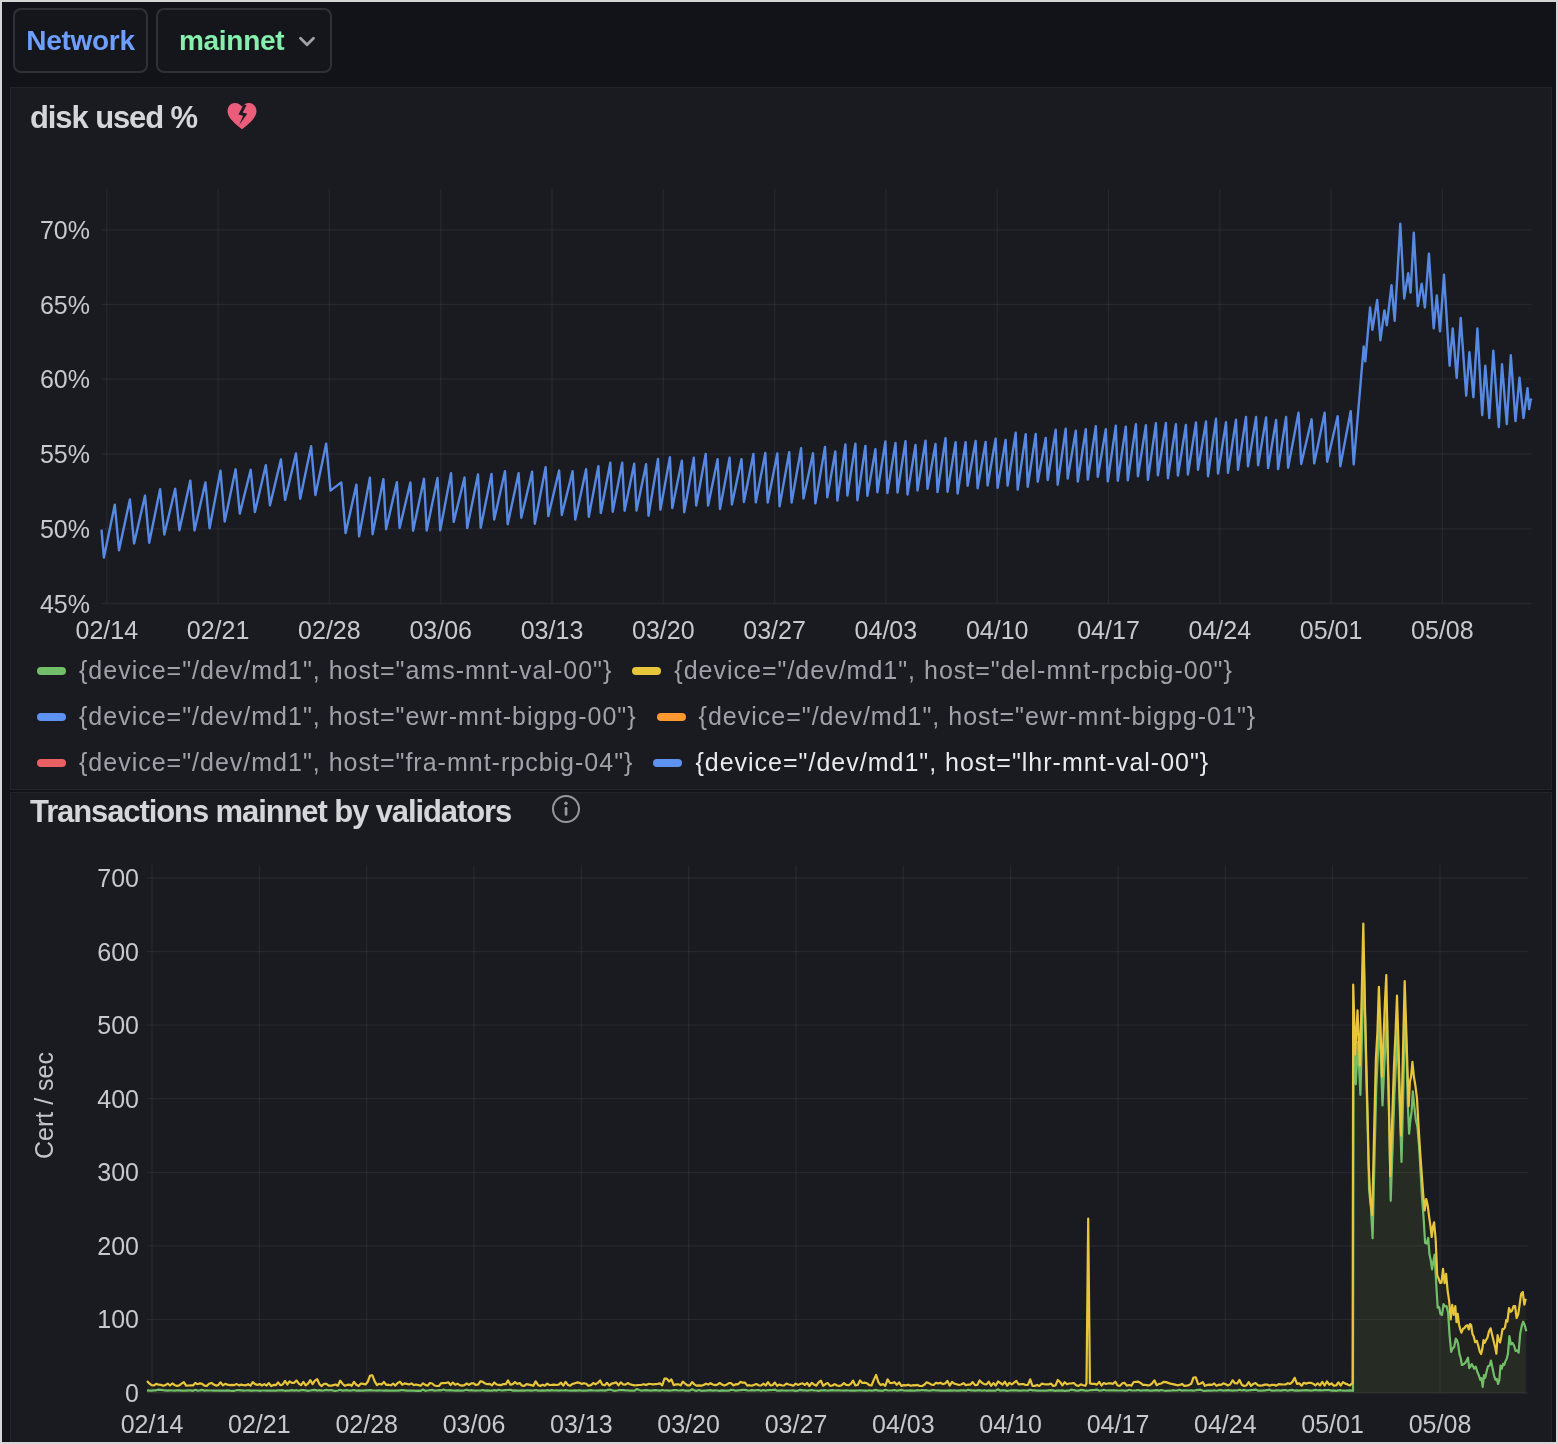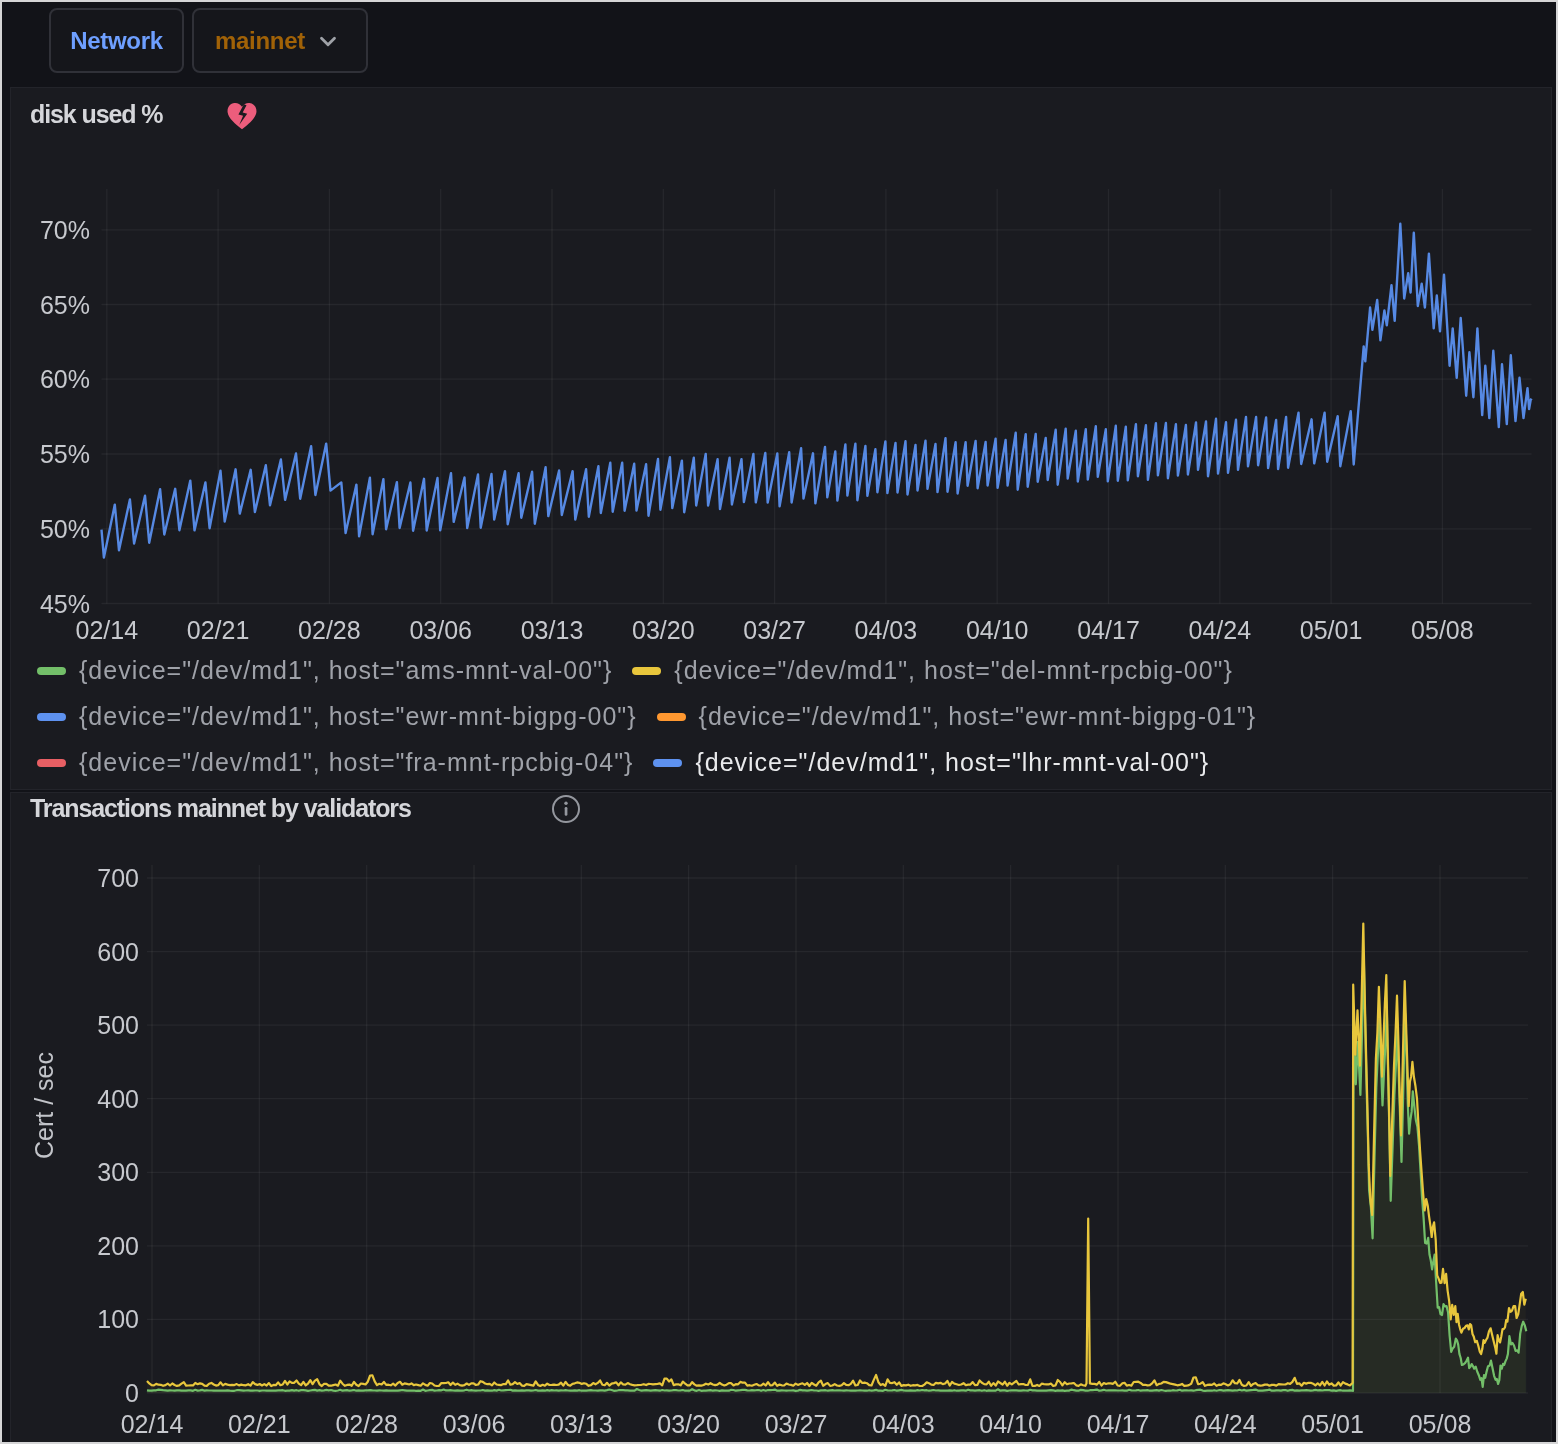--- a/index.html
+++ b/index.html
@@ -1,42 +1,42 @@
 <!DOCTYPE html>
 <html><head><meta charset="utf-8"><style>
 * { margin:0; padding:0; box-sizing:border-box; }
 html,body { width:1558px; height:1444px; overflow:hidden; }
 body { background:#121318; font-family:"Liberation Sans",sans-serif;
   border:2px solid #d5d5d6; position:relative; }
 .panel { position:absolute; left:8px; width:1542px; background:#1a1b20;
   border:1px solid #23242a; }
 #p1 { top:85px; height:703px; }
 #p2 { top:790px; height:652px; }
-.ptitle { position:absolute; left:28px; font-size:25px; font-weight:700;
+.ptitle { position:absolute; left:28px; font-size:31px; font-weight:700;
   color:#d5d6da; letter-spacing:-1.1px; }
 svg.chart { position:absolute; left:0; top:0; }
 .grid line { stroke:rgba(255,255,255,0.055); stroke-width:1.3; }
 .ax { font-family:"Liberation Sans",sans-serif; font-size:25px; fill:#c7c9ce; }
 .toolbox { position:absolute; top:6px; height:65px; background:#15161b;
   border:2px solid #303138; border-radius:8px; display:flex;
-  align-items:center; font-size:24px; font-weight:700; letter-spacing:-0.3px;margin-left:36px; }
+  align-items:center; font-size:28px; font-weight:700; letter-spacing:-0.3px; }
 .lrow { position:absolute; left:35px; white-space:nowrap; }
 .li { display:inline-flex; align-items:center; margin-right:20px; }
 .dash { width:29px; height:8px; border-radius:4px; display:inline-block; }
 .lt { font-size:25px; color:#9fa2a9; margin-left:13px; letter-spacing:1px; }
 #certsec { position:absolute; left:20px; top:1040px; width:44px; height:190px;
   font-size:25px; color:#c2c4c9; transform:rotate(-90deg);
   transform-origin:center; text-align:center; line-height:190px;
   white-space:nowrap; }
 </style></head>
 <body>
 <div class="toolbox" style="left:11px;width:135px;justify-content:center">
     <span style="color:#6e9fff">Network</span>
   </div>
-<div class="toolbox" style="left:154px;width:176px;padding-left:21px;color:#a16207">mainnet<svg width="26" height="26" viewBox="0 0 24 24" style="margin-left:10px">
+<div class="toolbox" style="left:154px;width:176px;padding-left:21px;color:#86efac">mainnet<svg width="26" height="26" viewBox="0 0 24 24" style="margin-left:10px">
       <path d="M6 9.5 L12 15.5 L18 9.5" fill="none" stroke="#9fa2a8" stroke-width="2.6" stroke-linecap="round" stroke-linejoin="round"></path>
     </svg></div>
 <div class="panel" id="p1"></div>
 <div class="panel" id="p2"></div>
 <div class="ptitle" style="top:98px">disk used %</div>
 <svg width="32" height="30" viewBox="0 0 24 22" style="position:absolute;left:224px;top:99px">
 <path fill="#ec5d7c" d="M12 21 C7 17 1.8 12.8 1.2 8.2 C0.8 4.6 3 1.6 6.4 1.3 C8.6 1.1 10.8 2.2 12 4 C13.2 2.2 15.4 1.1 17.6 1.3 C21 1.6 23.2 4.6 22.8 8.2 C22.2 12.8 17 17 12 21 Z"></path>
 <path fill="#1a1b20" d="M13.4 2.2 L9.3 9.8 L12.8 10.8 L9.9 17.8 L15.9 9.3 L12.5 8.4 L15.4 3.0 Z"></path>
 </svg>
 <div class="ptitle" style="top:792px">Transactions mainnet by validators</div>

